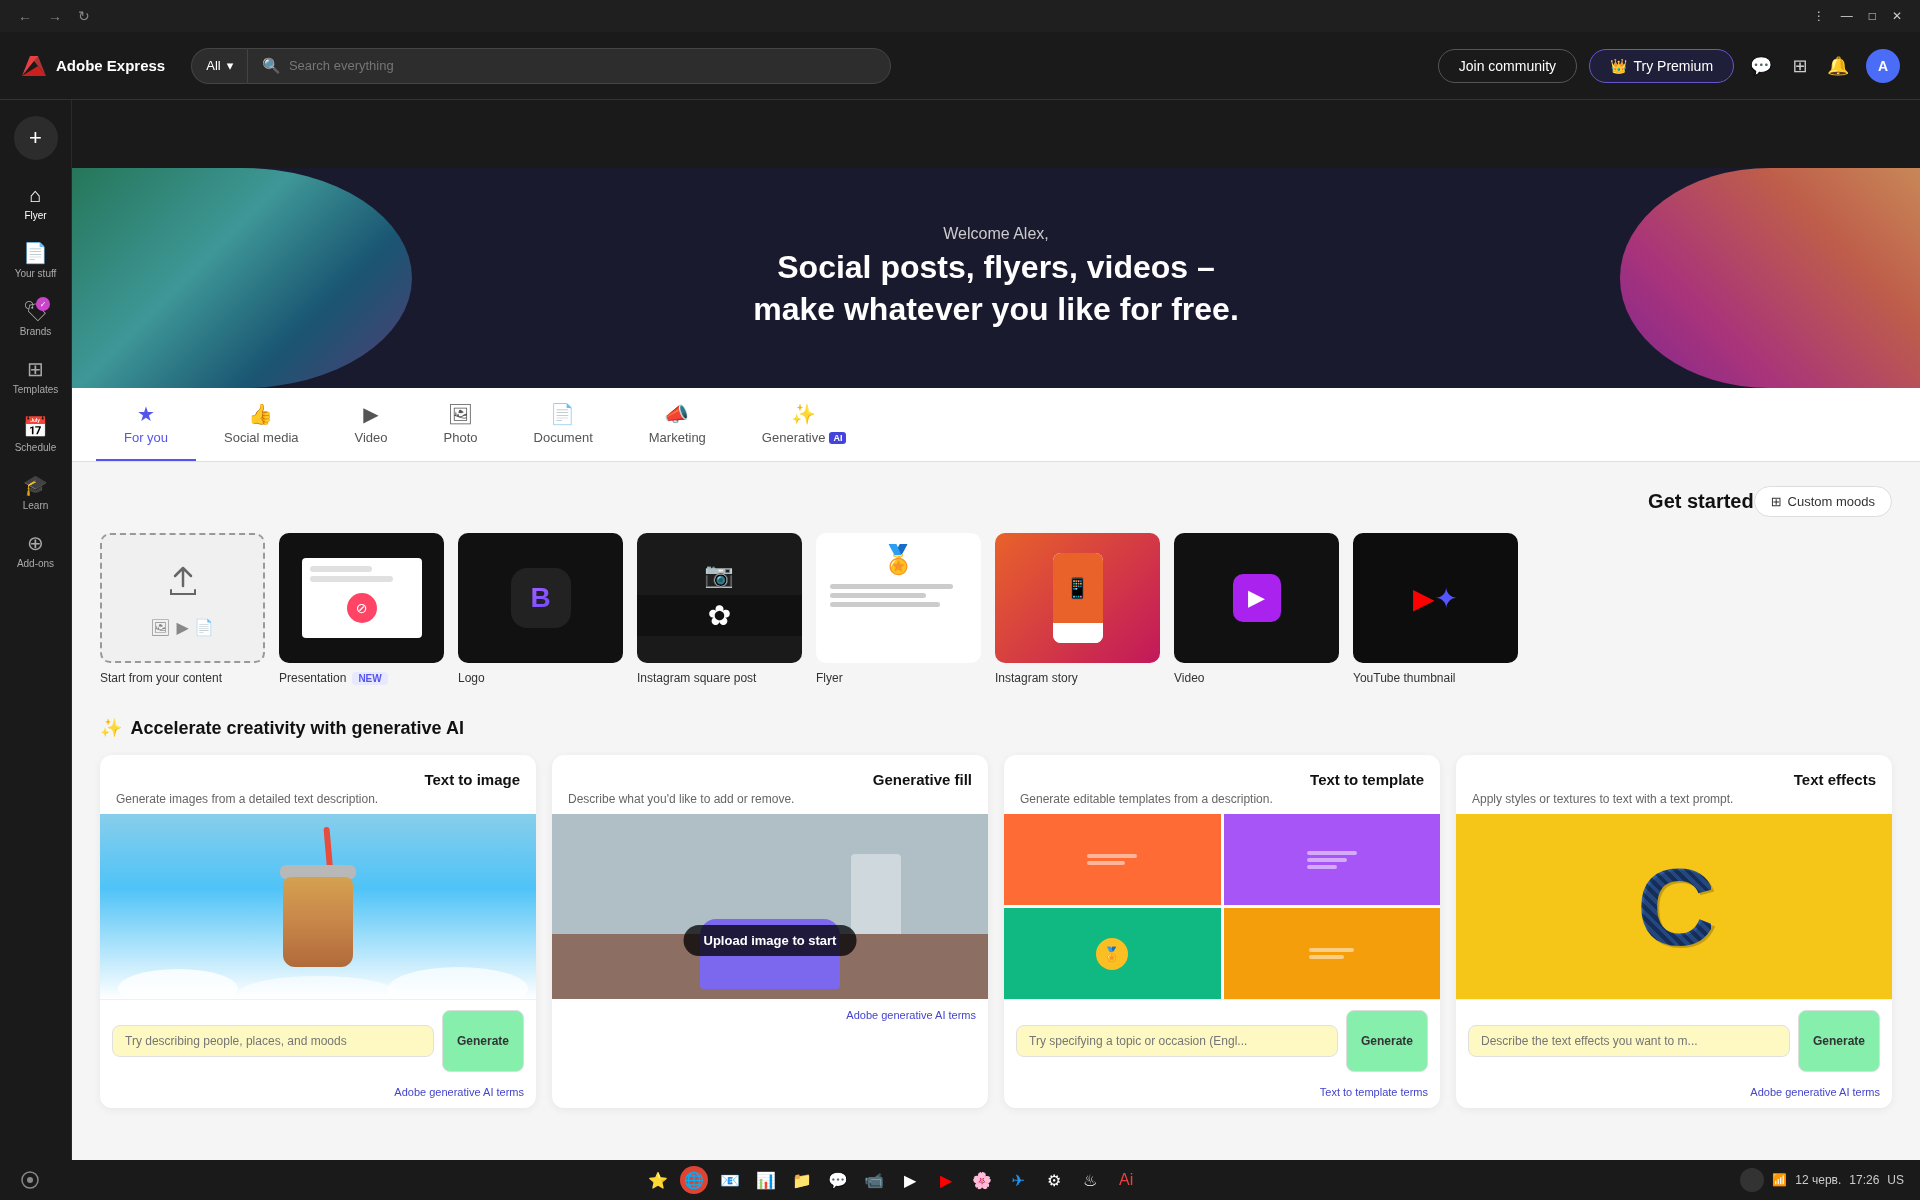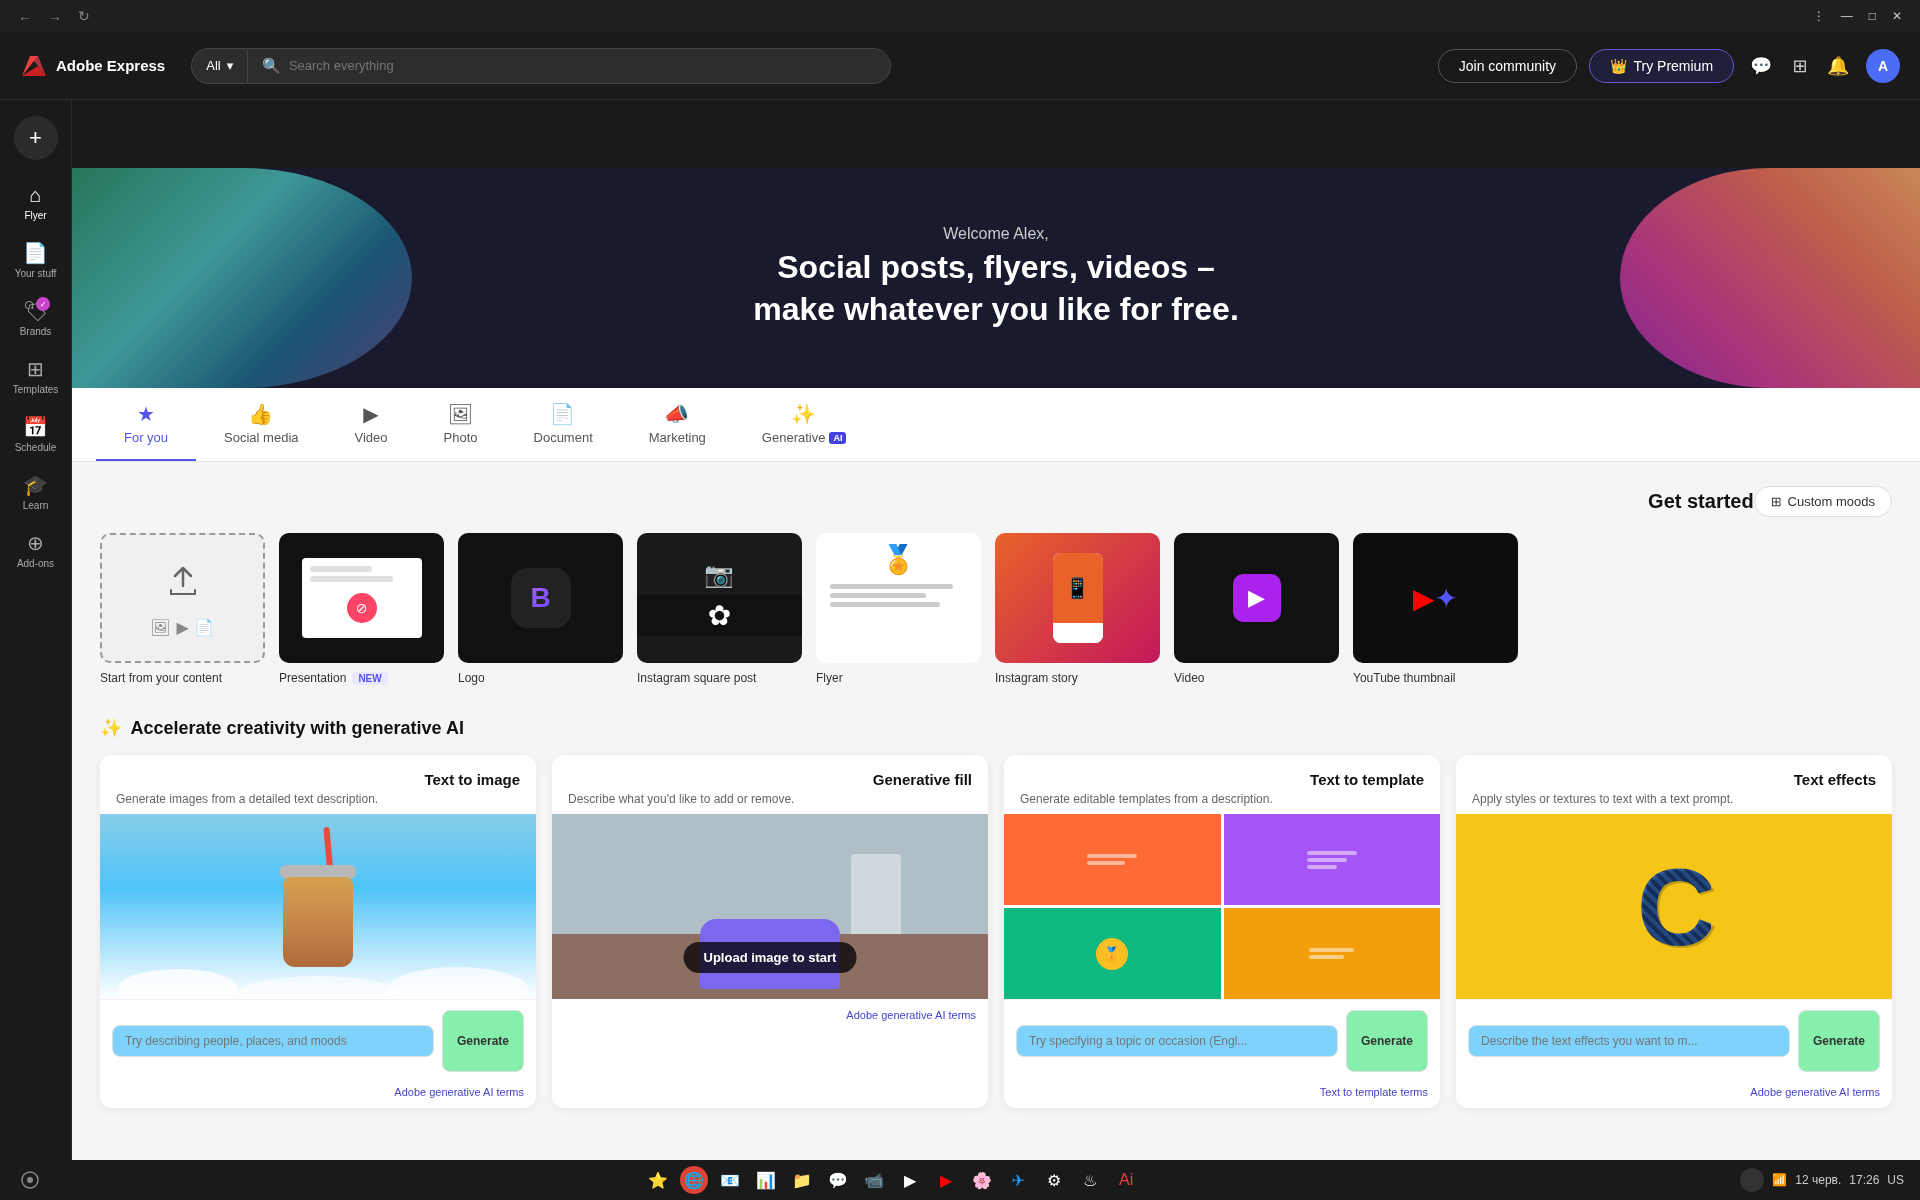--- a/index.html
+++ b/index.html
@@ -380,21 +380,21 @@
     .ai-card-desc { font-size: 12px; color: #666; }
     .ai-card-image { width: 100%; height: 185px; object-fit: cover; overflow: hidden; position: relative; }
     .ai-card-input-row { display: flex; align-items: center; padding: 10px 12px; gap: 8px; background: #fff; border-top: 1px solid #f0f0f0; }
     .ai-card-input {
       flex: 1;
       border: 1px solid #e0e0e0;
       border-radius: 8px;
       padding: 8px 12px;
       font-size: 12px;
       color: #555;
-      background: #7dd3fc;
+      background: #fef9c3;
       outline: none;
     }
     .ai-generate-btn {
       background: #86efac;
       border: 1px solid #ddd;
       border-radius: 8px;
       padding: 23px 14px;
       font-size: 12px;
       color: #333;
       cursor: pointer;
@@ -510,21 +510,21 @@
       background: repeating-linear-gradient(45deg, #1a3a6e 0px, #1a3a6e 4px, #2d5a9e 4px, #2d5a9e 8px);
       -webkit-background-clip: text;
       background-clip: text;
       letter-spacing: -5px;
       text-shadow: 2px 2px 0 rgba(0,0,0,0.2);
     }
 
     
     .upload-overlay {
       position: absolute;
-      bottom: 26px;
+      bottom: 43px;
       left: 50%;
       transform: translateX(-50%);
       background: rgba(0,0,0,0.75);
       color: #fff;
       border-radius: 20px;
       padding: 8px 20px;
       font-size: 13px;
       font-weight: 600;
       white-space: nowrap;
     }

